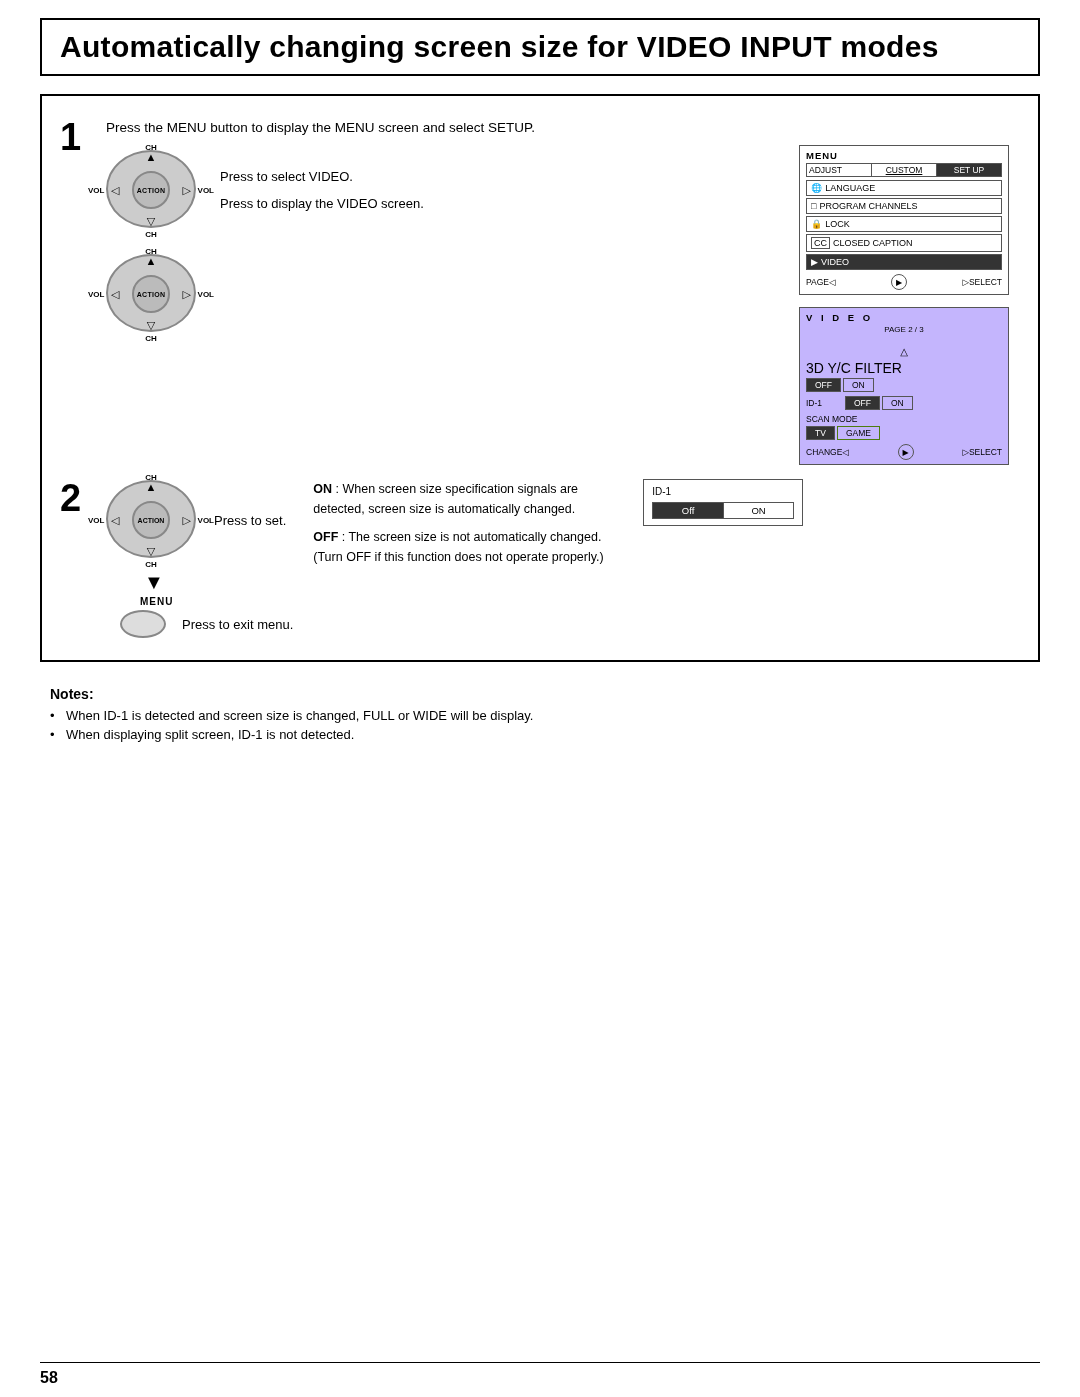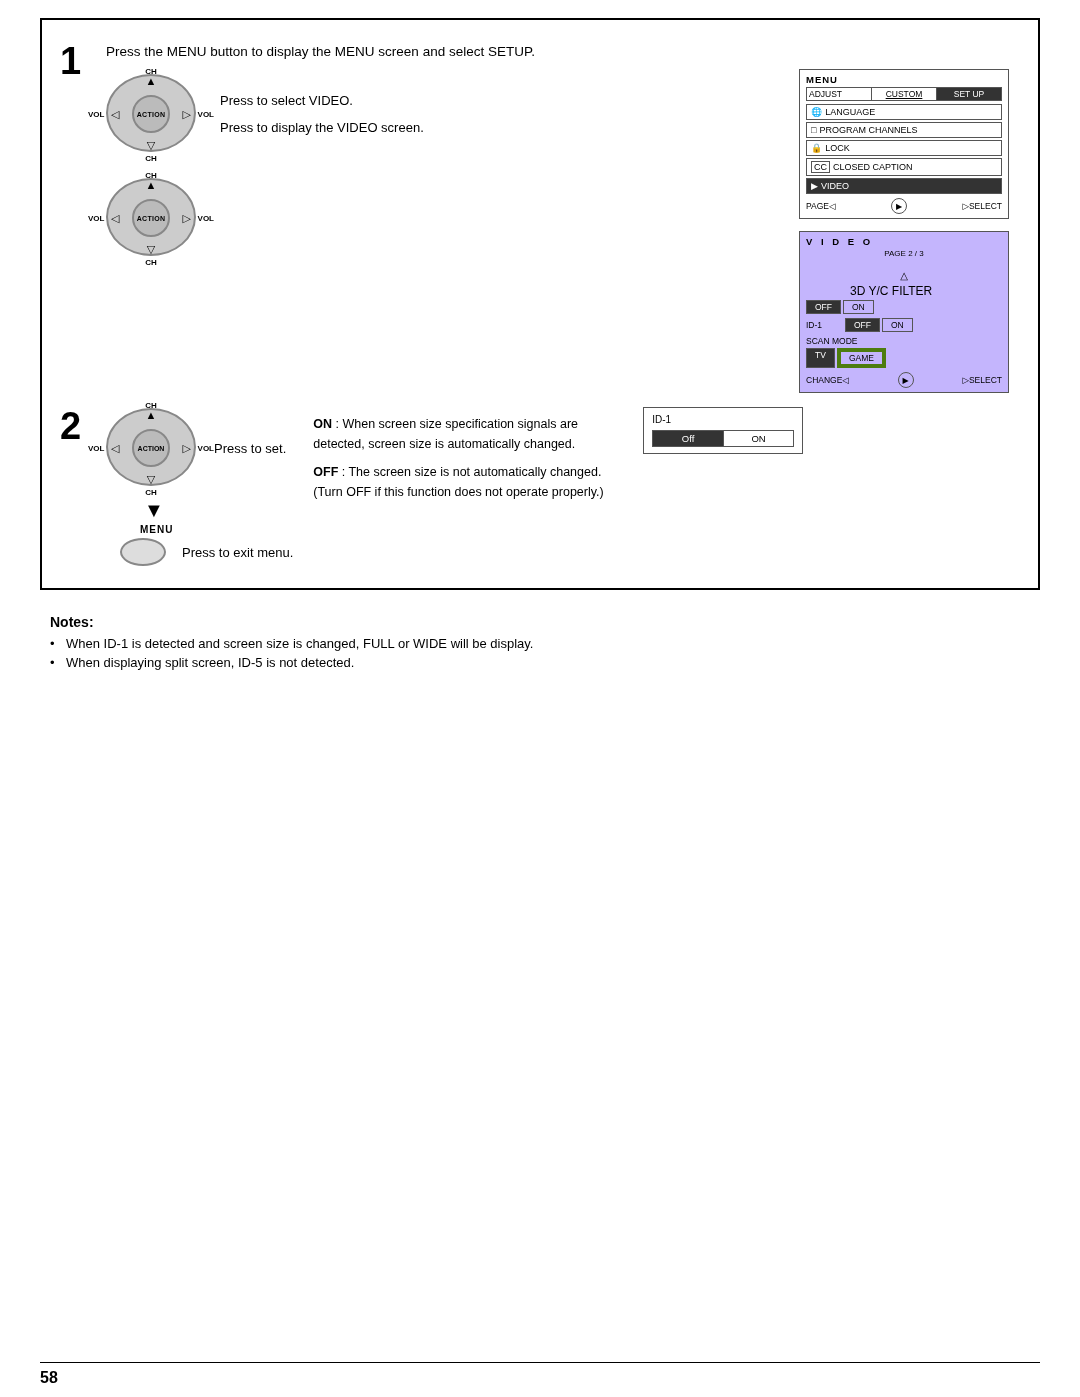--- a/index.html
+++ b/index.html
@@ -168,20 +168,21 @@
       right: 40px;
       height: 1.5px;
       background: #000;
     }
   </style>
 </head>
 <body>
 
 <div class="page-wrapper">
 
+  <div class="page-title">Automatically changing screen size for VIDEO INPUT modes</div>
 
 
   <div class="main-box">
 
     <div class="step-row">
       <div class="step-number">1</div>
       <div class="step-content">
         <div class="step-intro">Press the MENU button to display the MENU screen and select SETUP.</div>
 
         <div class="step1-inner">
@@ -278,38 +279,38 @@
                 <span>▷SELECT</span>
               </div>
             </div>
 
             <div class="video-screenshot">
               <div style="font-size:9.5px;font-weight:bold;letter-spacing:3px;margin-bottom:2px;">V I D E O</div>
               <div style="font-size:8px;text-align:center;margin-bottom:12px;">PAGE 2 / 3</div>
 
               <div style="text-align:center;font-size:10px;margin-bottom:3px;">△</div>
 
-              <div style="font-size:12px;margin-bottom:2px;margin-left:44px;">3D Y/C FILTER</div>
+              <div style="font-size:14px;margin-bottom:2px;">3D Y/C FILTER</div>
               <div style="display:flex;gap:2px;margin-bottom:4px;">
                 <div style="border:1px solid #555;padding:1px 8px;font-size:8.5px;background:#333;color:#fff;">OFF</div>
                 <div style="border:1px solid #555;padding:1px 8px;font-size:8.5px;">ON</div>
               </div>
 
               <div style="display:flex;align-items:center;gap:4px;margin-bottom:4px;">
                 <span style="font-size:8.5px;min-width:35px;">ID-1</span>
                 <div style="display:flex;gap:2px;">
                   <div style="border:1px solid #555;padding:1px 8px;font-size:8.5px;background:#333;color:#fff;">OFF</div>
                   <div style="border:1px solid #555;padding:1px 8px;font-size:8.5px;">ON</div>
                 </div>
               </div>
 
               <div style="font-size:8.5px;margin-bottom:2px;">SCAN MODE</div>
               <div style="display:flex;gap:2px;margin-bottom:4px;">
                 <div style="border:1px solid #555;padding:1px 8px;font-size:8.5px;background:#333;color:#fff;">TV</div>
-                <div style="border:4px solid #4d7c0f;padding:1px 8px;font-size:8.5px;">GAME</div>
+                <div style="border:1px solid #4d7c0f;padding:1px 8px;font-size:8.5px;">GAME</div>
               </div>
 
               <div style="display:flex;align-items:center;justify-content:space-between;font-size:8.5px;margin-top:2px;">
                 <span>CHANGE◁</span>
                 <span style="display:inline-block;width:16px;height:16px;border-radius:50%;border:1px solid #555;text-align:center;line-height:16px;font-size:8px;">▶</span>
                 <span>▷SELECT</span>
               </div>
             </div>
 
           </div>
@@ -343,21 +344,21 @@
             <div style="font-size:20px;margin-top:6px;margin-left:38px;">▼</div>
 
             <div style="font-size:10px;font-weight:bold;letter-spacing:1px;margin-top:2px;margin-left:34px;">MENU</div>
             <div style="display:flex;align-items:center;gap:16px;margin-top:3px;">
               <div style="display:inline-block;border:2px solid #888;border-radius:50%;width:46px;height:28px;background:#ddd;margin-left:14px;"></div>
               <div style="font-size:13px;">Press to exit menu.</div>
             </div>
           </div>
 
           <div style="flex:1;display:flex;align-items:flex-start;gap:20px;">
-            <div style="font-size:12.5px;line-height:1.6;max-width:310px;margin-top:11px;">
+            <div style="font-size:12.5px;line-height:1.6;max-width:310px;margin-top:4px;">
               <div>
                 <span style="font-weight:bold;">ON</span>
                 <span>: When screen size specification signals are detected, screen size is automatically changed.</span>
               </div>
               <div style="margin-top:8px;">
                 <span style="font-weight:bold;">OFF</span>
                 <span>: The screen size is not automatically changed. (Turn OFF if this function does not operate properly.)</span>
               </div>
             </div>
 
@@ -372,20 +373,20 @@
           </div>
         </div>
       </div>
     </div>
 
   </div>
 
   <div class="notes-section">
     <div class="notes-title">Notes:</div>
     <div class="note-item">When ID-1 is detected and screen size is changed, FULL or WIDE will be display.</div>
-    <div class="note-item">When displaying split screen, ID-5 is not detected.</div>
+    <div class="note-item">When displaying split screen, ID-1 is not detected.</div>
   </div>
 
   <div class="bottom-divider"></div>
 
   <div class="page-number">58</div>
 
 </div>
 
 </body></html>

